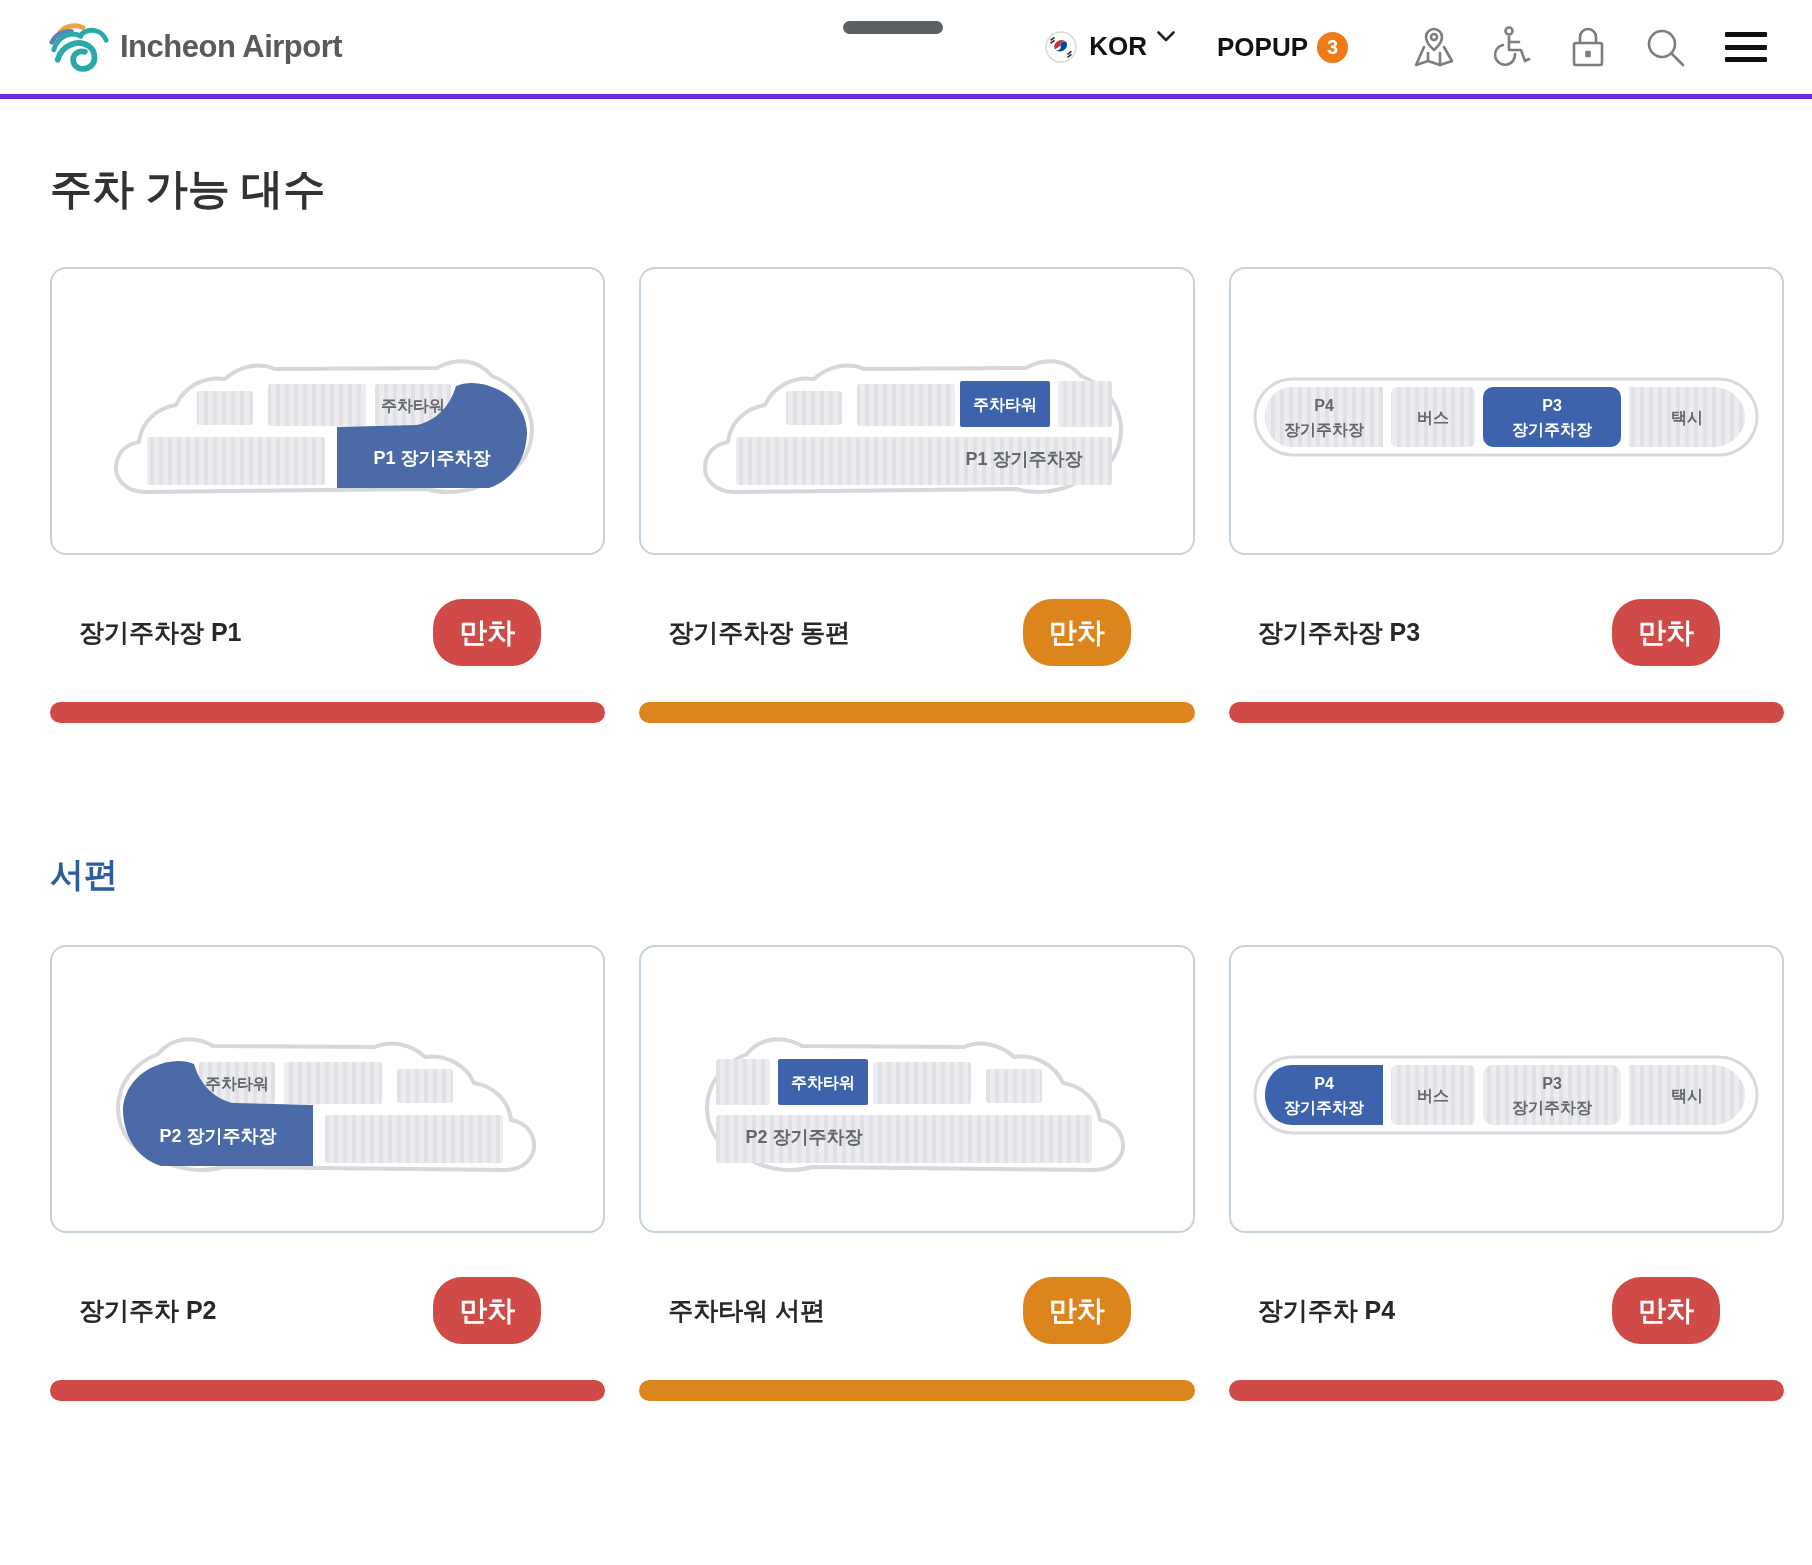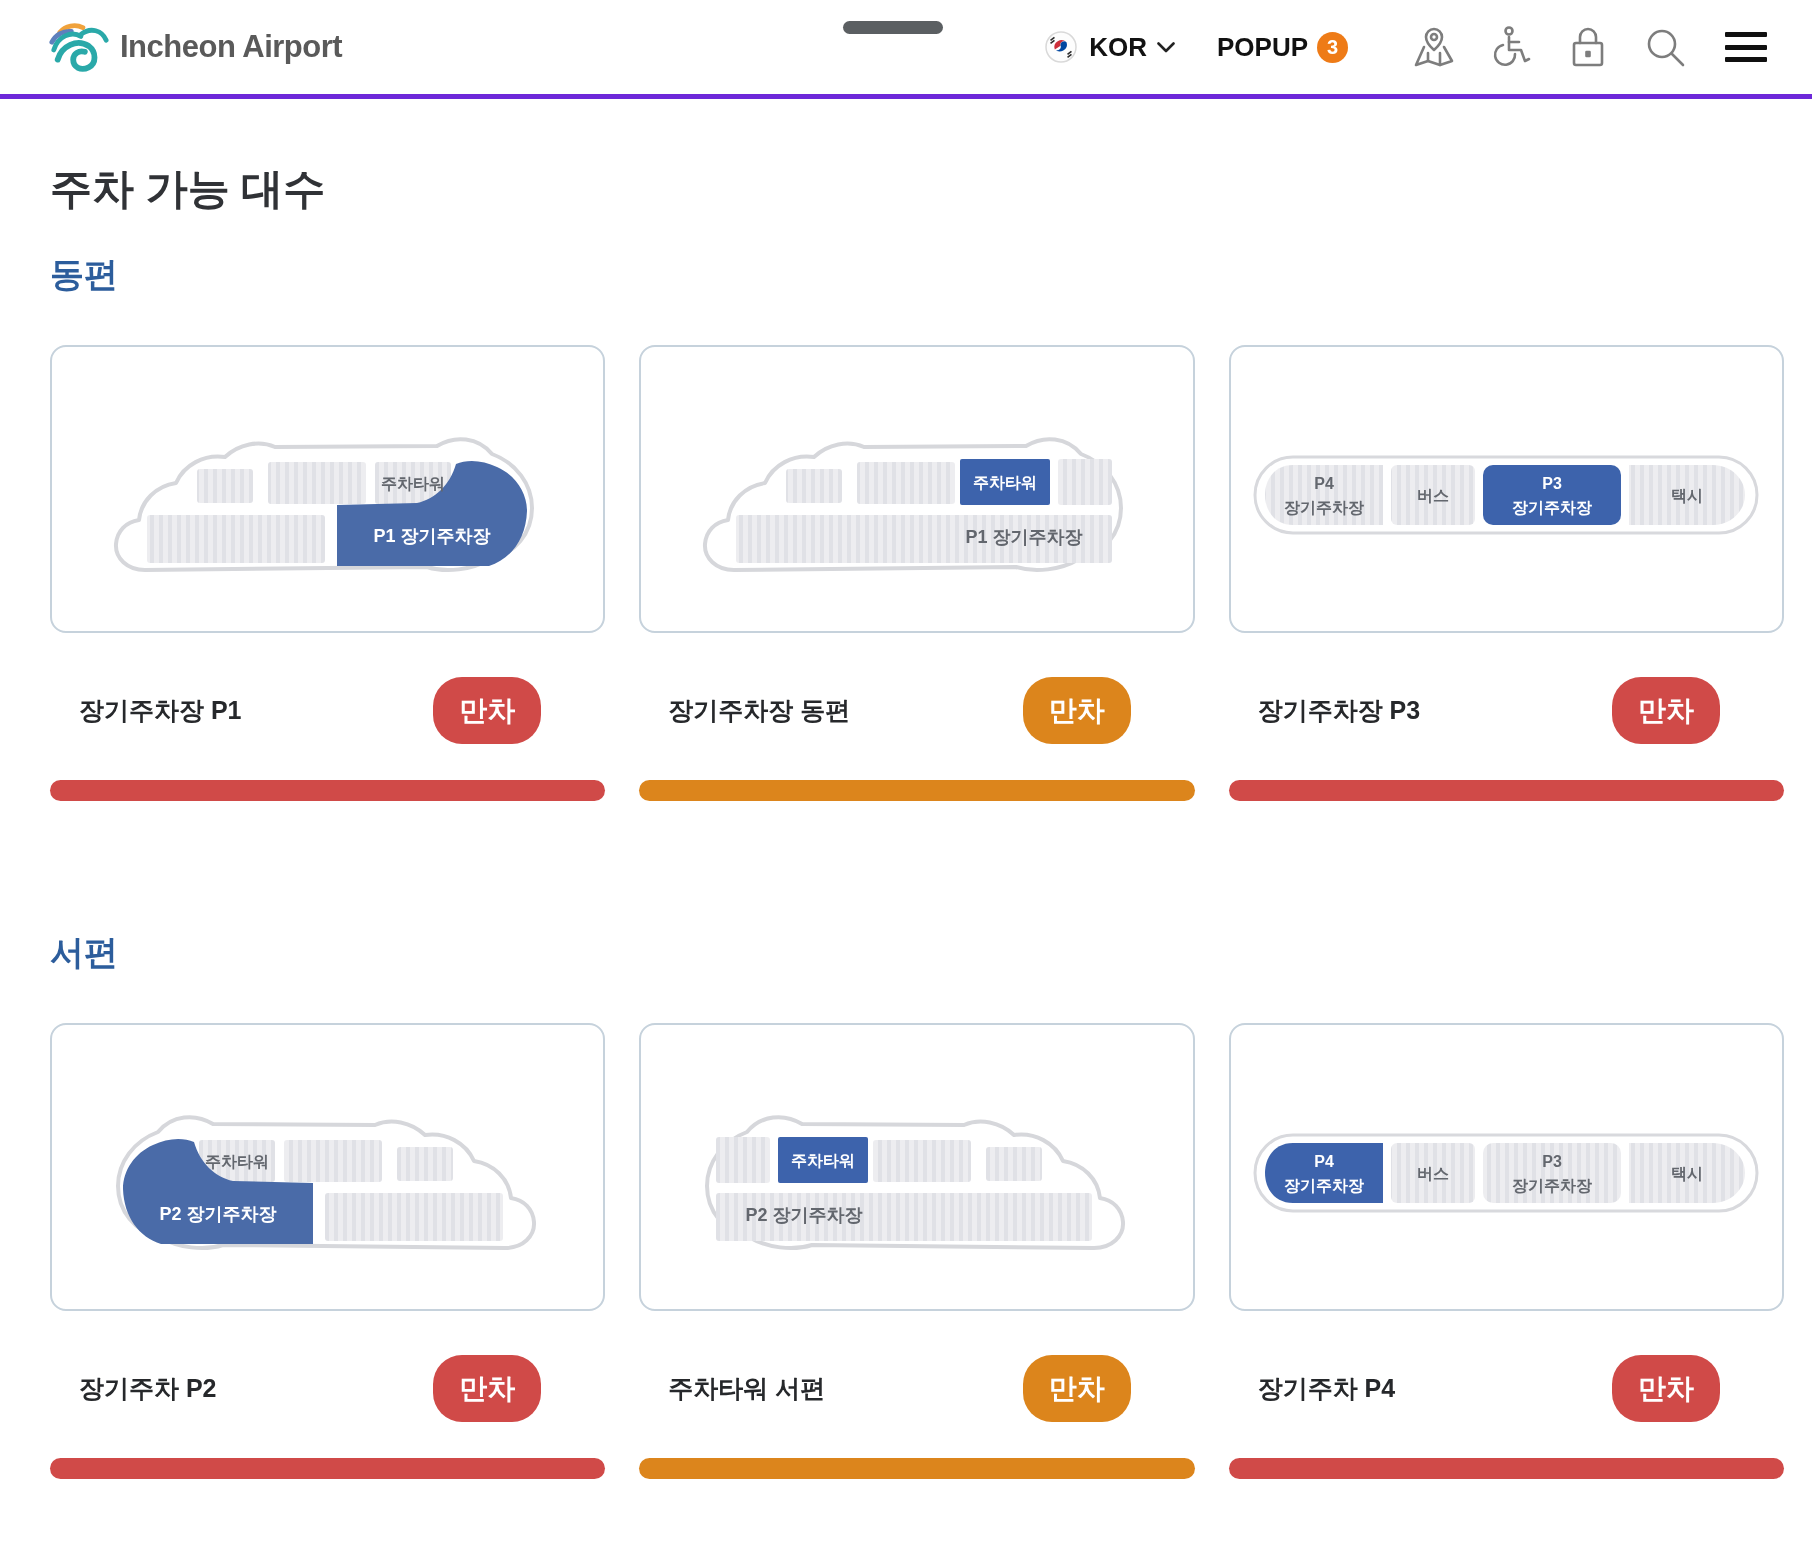--- a/index.html
+++ b/index.html
@@ -7,21 +7,21 @@
   body { height:1565px; overflow:hidden; position:relative; }
 
   
   .header { position:relative; height:99px; background:#fff; display:flex; align-items:center;
             padding:0 45px 0 48px; border-bottom:5px solid #6d28d9; }
   .logo { display:flex; align-items:center; gap:10px; cursor:pointer; }
   .logo-text { font-size:31px; font-weight:600; color:#5a5a5a; letter-spacing:-0.5px; }
   .drag-handle { position:absolute; left:843px; top:21px; width:100px; height:13px;
                  background:#5b5f62; border-radius:7px; }
   .header-right { margin-left:auto; display:flex; align-items:center; }
-  .lang { display:flex; align-items:center; cursor:pointer; }
+  .lang { display:flex; align-items:flex-start; cursor:pointer; }
   .lang-label { font-size:26px; font-weight:700; color:#121212; margin:0 10px 0 12px; }
   .popup { display:flex; margin-left:42px; cursor:pointer; }
   .popup-label { font-size:26px; font-weight:800; color:#121212; }
   .popup-badge { width:31px; height:31px; border-radius:50%; background:#ee7b17; color:#fff;
                  font-size:20px; font-weight:700; display:flex; align-items:center; justify-content:center;
                  margin-left:9px; }
   .icon-group { display:flex; align-items:center; gap:29px; margin-left:62px; }
   .icon-btn { cursor:pointer; display:flex; }
   .hamburger { margin-left:36px; width:42px; height:30px; display:flex; flex-direction:column;
                justify-content:space-between; cursor:pointer; }
@@ -158,21 +158,20 @@
     </div>
   </div>
 </div>
 
 <div class="top-remnant"></div>
 
 <div class="container">
   <h1 class="page-title">주차 가능 대수</h1>
 
   <section class="sec-east">
-    <h2 class="section-heading">동편</h2>
     <div class="cards-row">
 
       <div class="col">
         <div class="card-map">
           <svg class="blob-svg" width="440" height="155" viewBox="0 0 440 155">
             <path class="blob-outline" d="M40,141 C22,141 10,129 11,115 C12,102 21,93 34,91 C36,72 51,57 71,54 C79,36 99,25 120,28 C134,15 154,11 170,18 L332,17 C350,6 373,8 387,25 C411,34 427,55 427,79 C427,104 410,125 385,130 C367,141 341,144 322,138 Z"></path>
             <rect class="stripe" x="92" y="40" width="56" height="34" rx="3"></rect>
             <rect class="stripe" x="163" y="33" width="98" height="42" rx="3"></rect>
             <rect class="stripe" x="270" y="33" width="76" height="42" rx="3"></rect>
             <rect class="stripe" x="42" y="86" width="178" height="48" rx="3"></rect>

